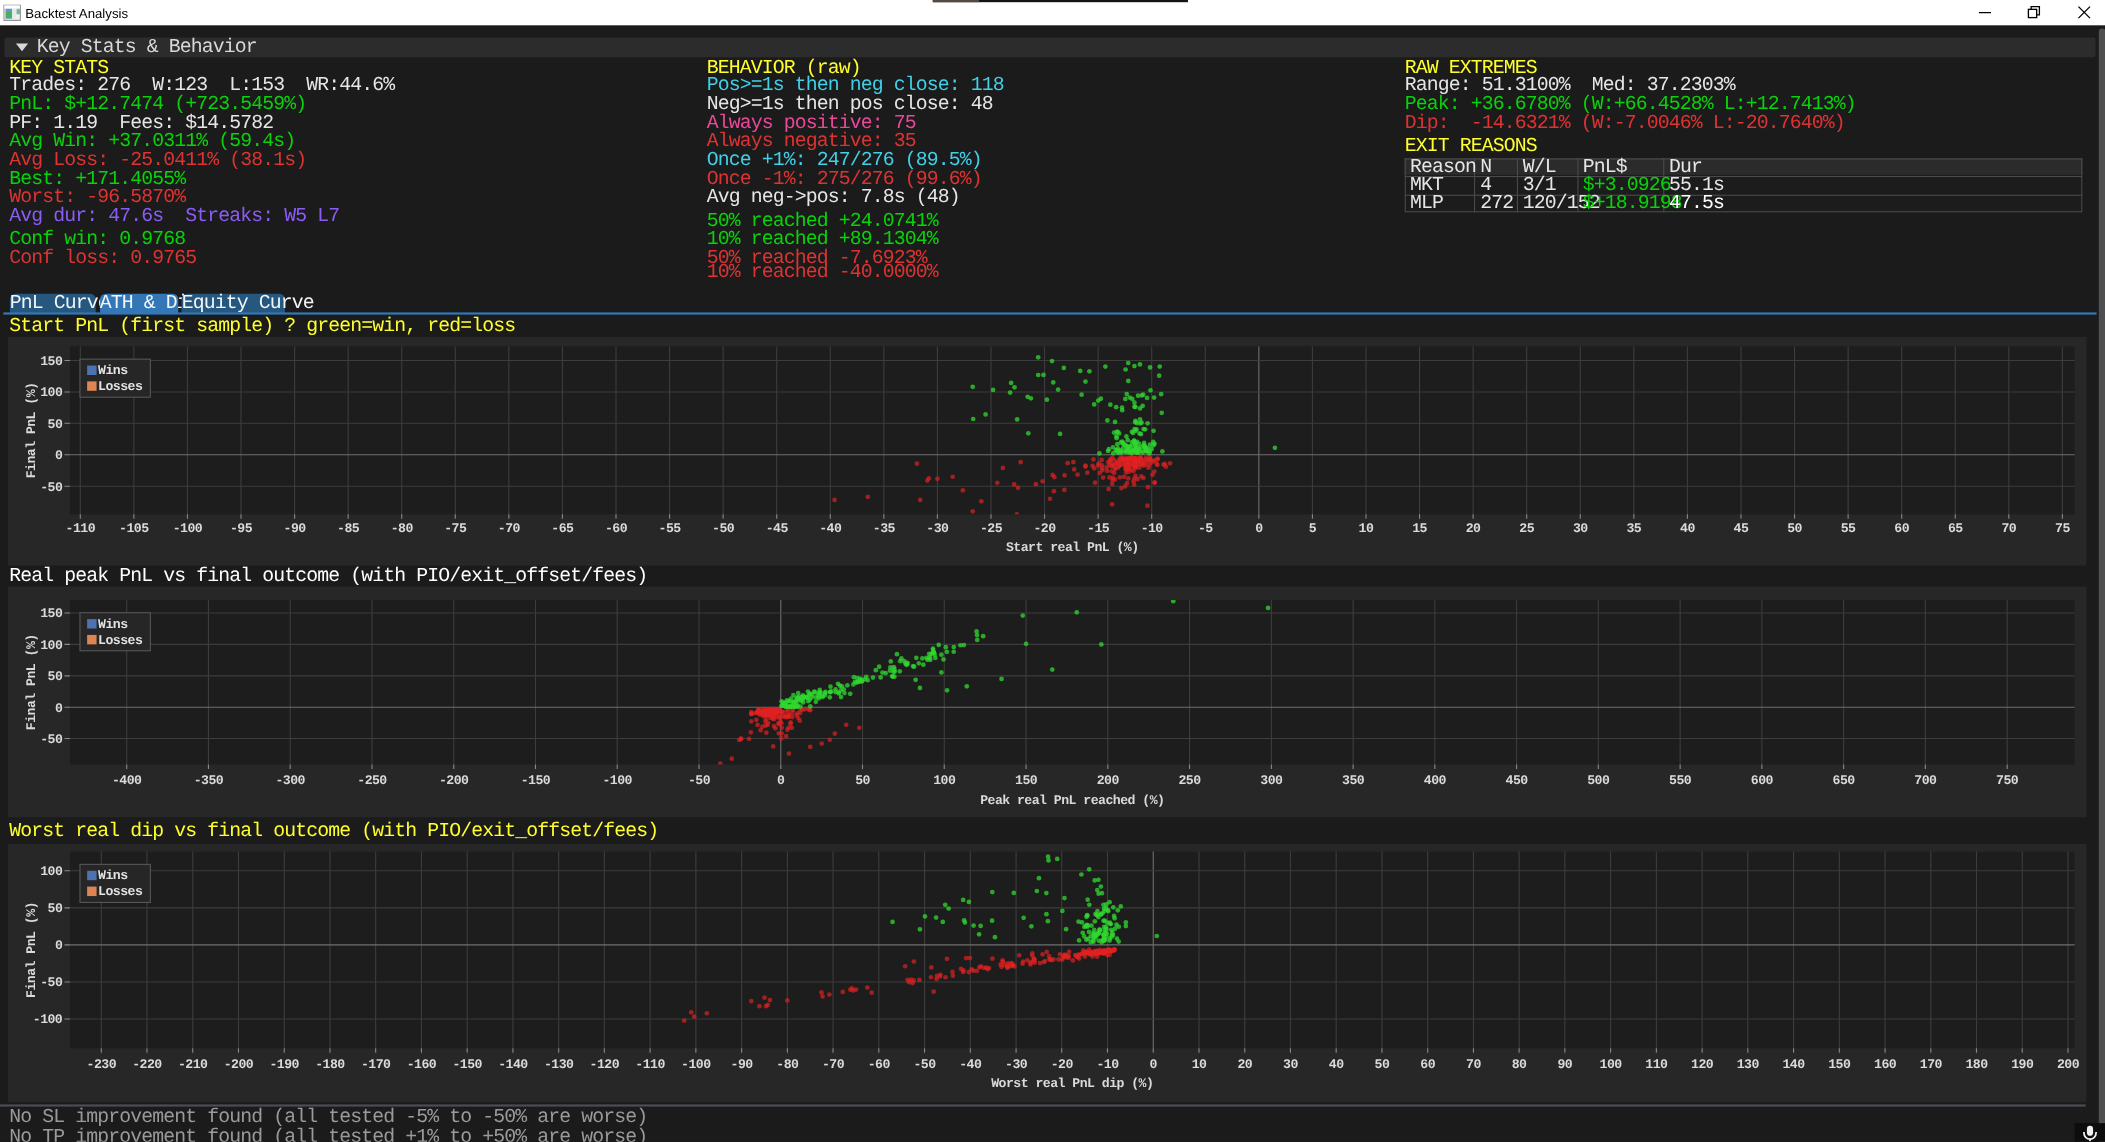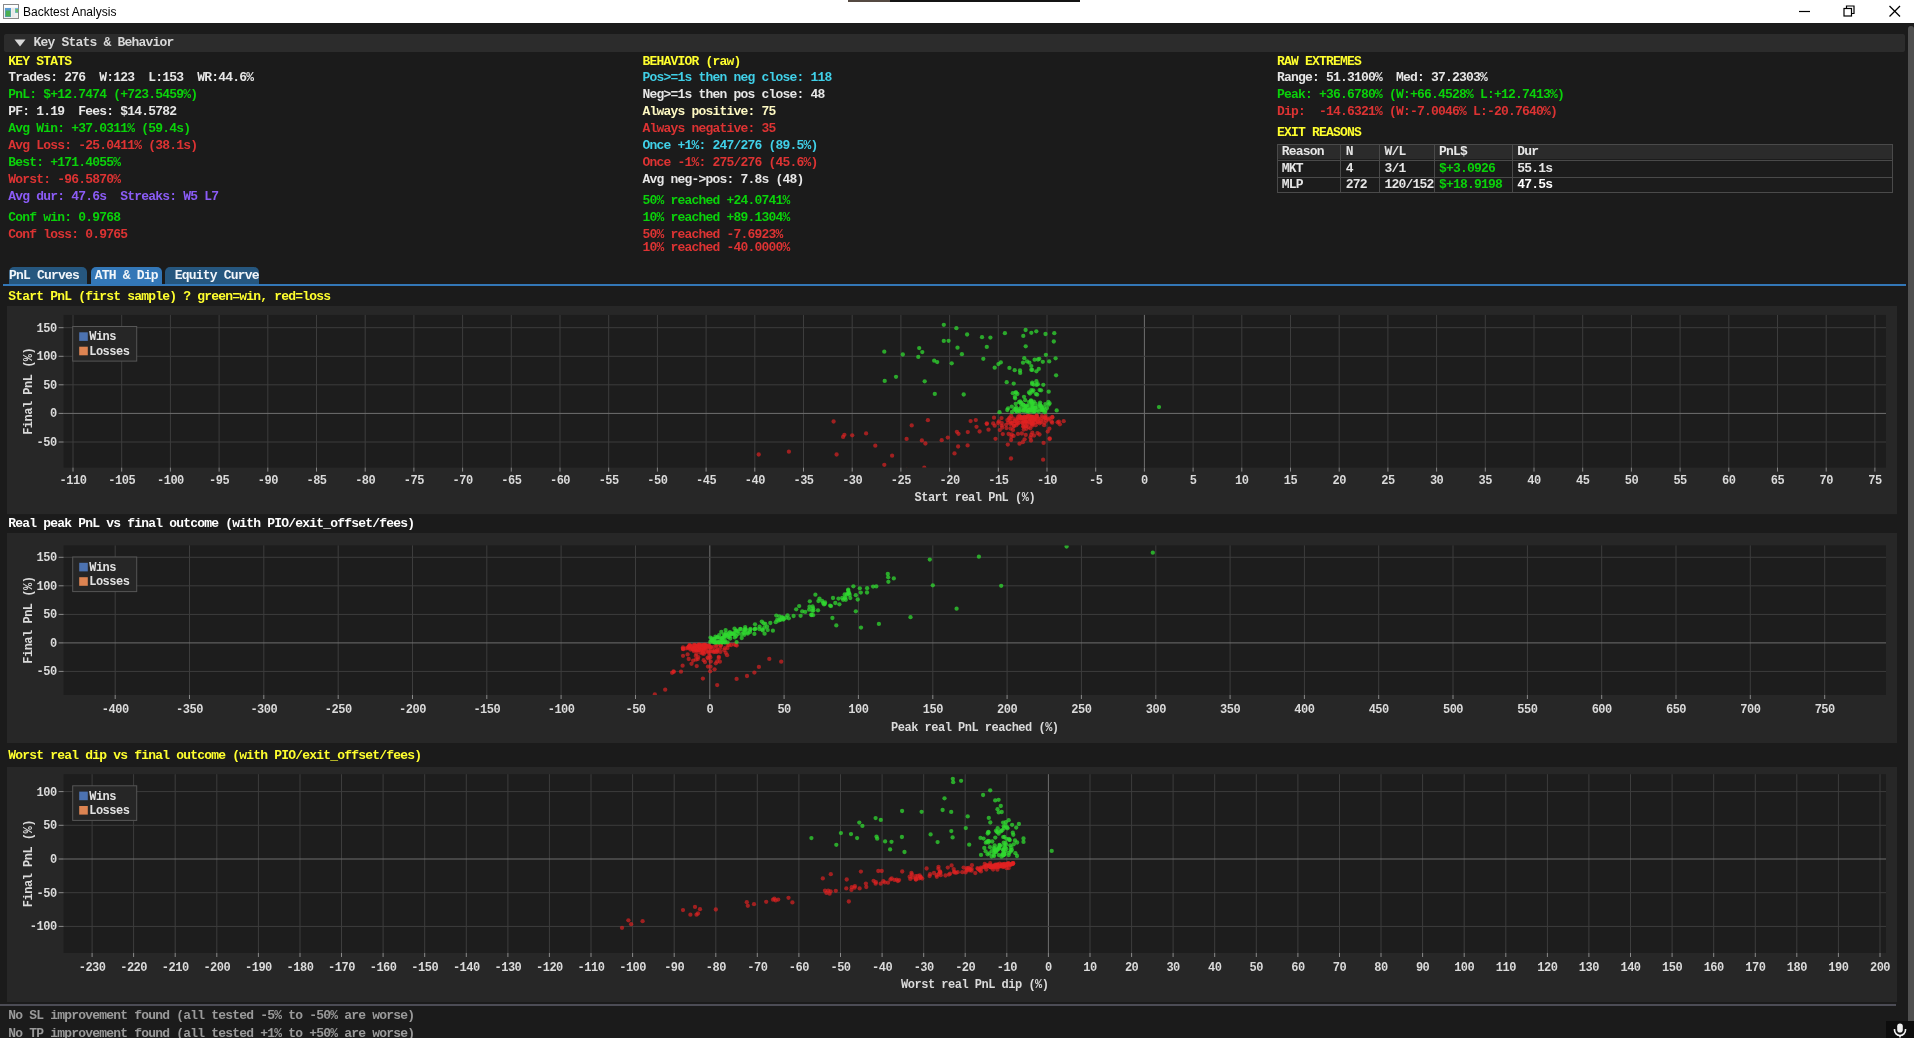--- a/index.html
+++ b/index.html
@@ -1,17 +1,17 @@
 <!DOCTYPE html>
 <html><head><meta charset="utf-8"><title>Backtest Analysis</title>
 <style>
 * { margin:0; padding:0; }
 html,body { width:1914px; height:1038px; background:#1b1b1b; overflow:hidden; }
 body { position:relative; }
-.t { position:absolute; font-family:"Liberation Mono",monospace; font-size:13px; font-weight:bold; line-height:16px; letter-spacing:-0.8px; white-space:pre; }
+.t { position:absolute; font-family:"Liberation Mono",monospace; font-size:18px; font-weight:normal; line-height:16px; letter-spacing:-0.8px; white-space:pre; }
 </style></head>
 <body>
 <div style="position:absolute;left:0;top:0;width:1914px;height:23px;background:#ffffff"></div>
 <svg style="position:absolute;left:3px;top:4px" width="16" height="15">
 <rect x="0.5" y="0.5" width="15" height="14" fill="#f0f0f0" stroke="#8a8a8a"></rect>
 <rect x="1" y="1" width="14" height="2.5" fill="#ffffff"></rect>
 <rect x="2" y="4" width="6" height="9" fill="#5b9bd5"></rect>
 <rect x="2.6" y="6.5" width="4.8" height="6" fill="#4caf50"></rect>
 <rect x="12" y="4" width="3" height="5" fill="#7ab8e8"></rect>
 <rect x="12.5" y="5" width="2.5" height="3.5" fill="#6abf69"></rect>
@@ -39,24 +39,24 @@
 <div class="t" style="left:8.3px;top:121.2px;color:#0ad20a">Avg Win: +37.0311% (59.4s)</div>
 <div class="t" style="left:8.3px;top:138.2px;color:#dd3333">Avg Loss: -25.0411% (38.1s)</div>
 <div class="t" style="left:8.3px;top:155.3px;color:#0ad20a">Best: +171.4055%</div>
 <div class="t" style="left:8.3px;top:172.3px;color:#dd3333">Worst: -96.5870%</div>
 <div class="t" style="left:8.3px;top:188.8px;color:#8b5cf6">Avg dur: 47.6s  Streaks: W5 L7</div>
 <div class="t" style="left:8.3px;top:209.9px;color:#0ad20a">Conf win: 0.9768</div>
 <div class="t" style="left:8.3px;top:226.9px;color:#dd3333">Conf loss: 0.9765</div>
 <div class="t" style="left:642.5px;top:54px;color:#ffff2e">BEHAVIOR (raw)</div>
 <div class="t" style="left:642.5px;top:70.3px;color:#40d0e8">Pos&gt;=1s then neg close: 118</div>
 <div class="t" style="left:642.5px;top:87.1px;color:#e6e6e6">Neg&gt;=1s then pos close: 48</div>
-<div class="t" style="left:642.5px;top:104.1px;color:#fef9c3">Always positive: 75</div>
+<div class="t" style="left:642.5px;top:104.1px;color:#ec4899">Always positive: 75</div>
 <div class="t" style="left:642.5px;top:121.2px;color:#dd3333">Always negative: 35</div>
 <div class="t" style="left:642.5px;top:138.2px;color:#40d0e8">Once +1%: 247/276 (89.5%)</div>
-<div class="t" style="left:642.5px;top:155.3px;color:#dd3333">Once -1%: 275/276 (45.6%)</div>
+<div class="t" style="left:642.5px;top:155.3px;color:#dd3333">Once -1%: 275/276 (99.6%)</div>
 <div class="t" style="left:642.5px;top:172.3px;color:#e6e6e6">Avg neg-&gt;pos: 7.8s (48)</div>
 <div class="t" style="left:642.5px;top:192.6px;color:#0ad20a">50% reached +24.0741%</div>
 <div class="t" style="left:642.5px;top:209.5px;color:#0ad20a">10% reached +89.1304%</div>
 <div class="t" style="left:642.5px;top:226.5px;color:#dd3333">50% reached -7.6923%</div>
 <div class="t" style="left:642.5px;top:240px;color:#dd3333">10% reached -40.0000%</div>
 <div class="t" style="left:1277px;top:53.5px;color:#ffff2e">RAW EXTREMES</div>
 <div class="t" style="left:1277px;top:70.4px;color:#e6e6e6">Range: 51.3100%  Med: 37.2303%</div>
 <div class="t" style="left:1277px;top:86.9px;color:#0ad20a">Peak: +36.6780% (W:+66.4528% L:+12.7413%)</div>
 <div class="t" style="left:1277px;top:103.7px;color:#dd3333">Dip:  -14.6321% (W:-7.0046% L:-20.7640%)</div>
 <div class="t" style="left:1277px;top:125.2px;color:#ffff2e">EXIT REASONS</div>

